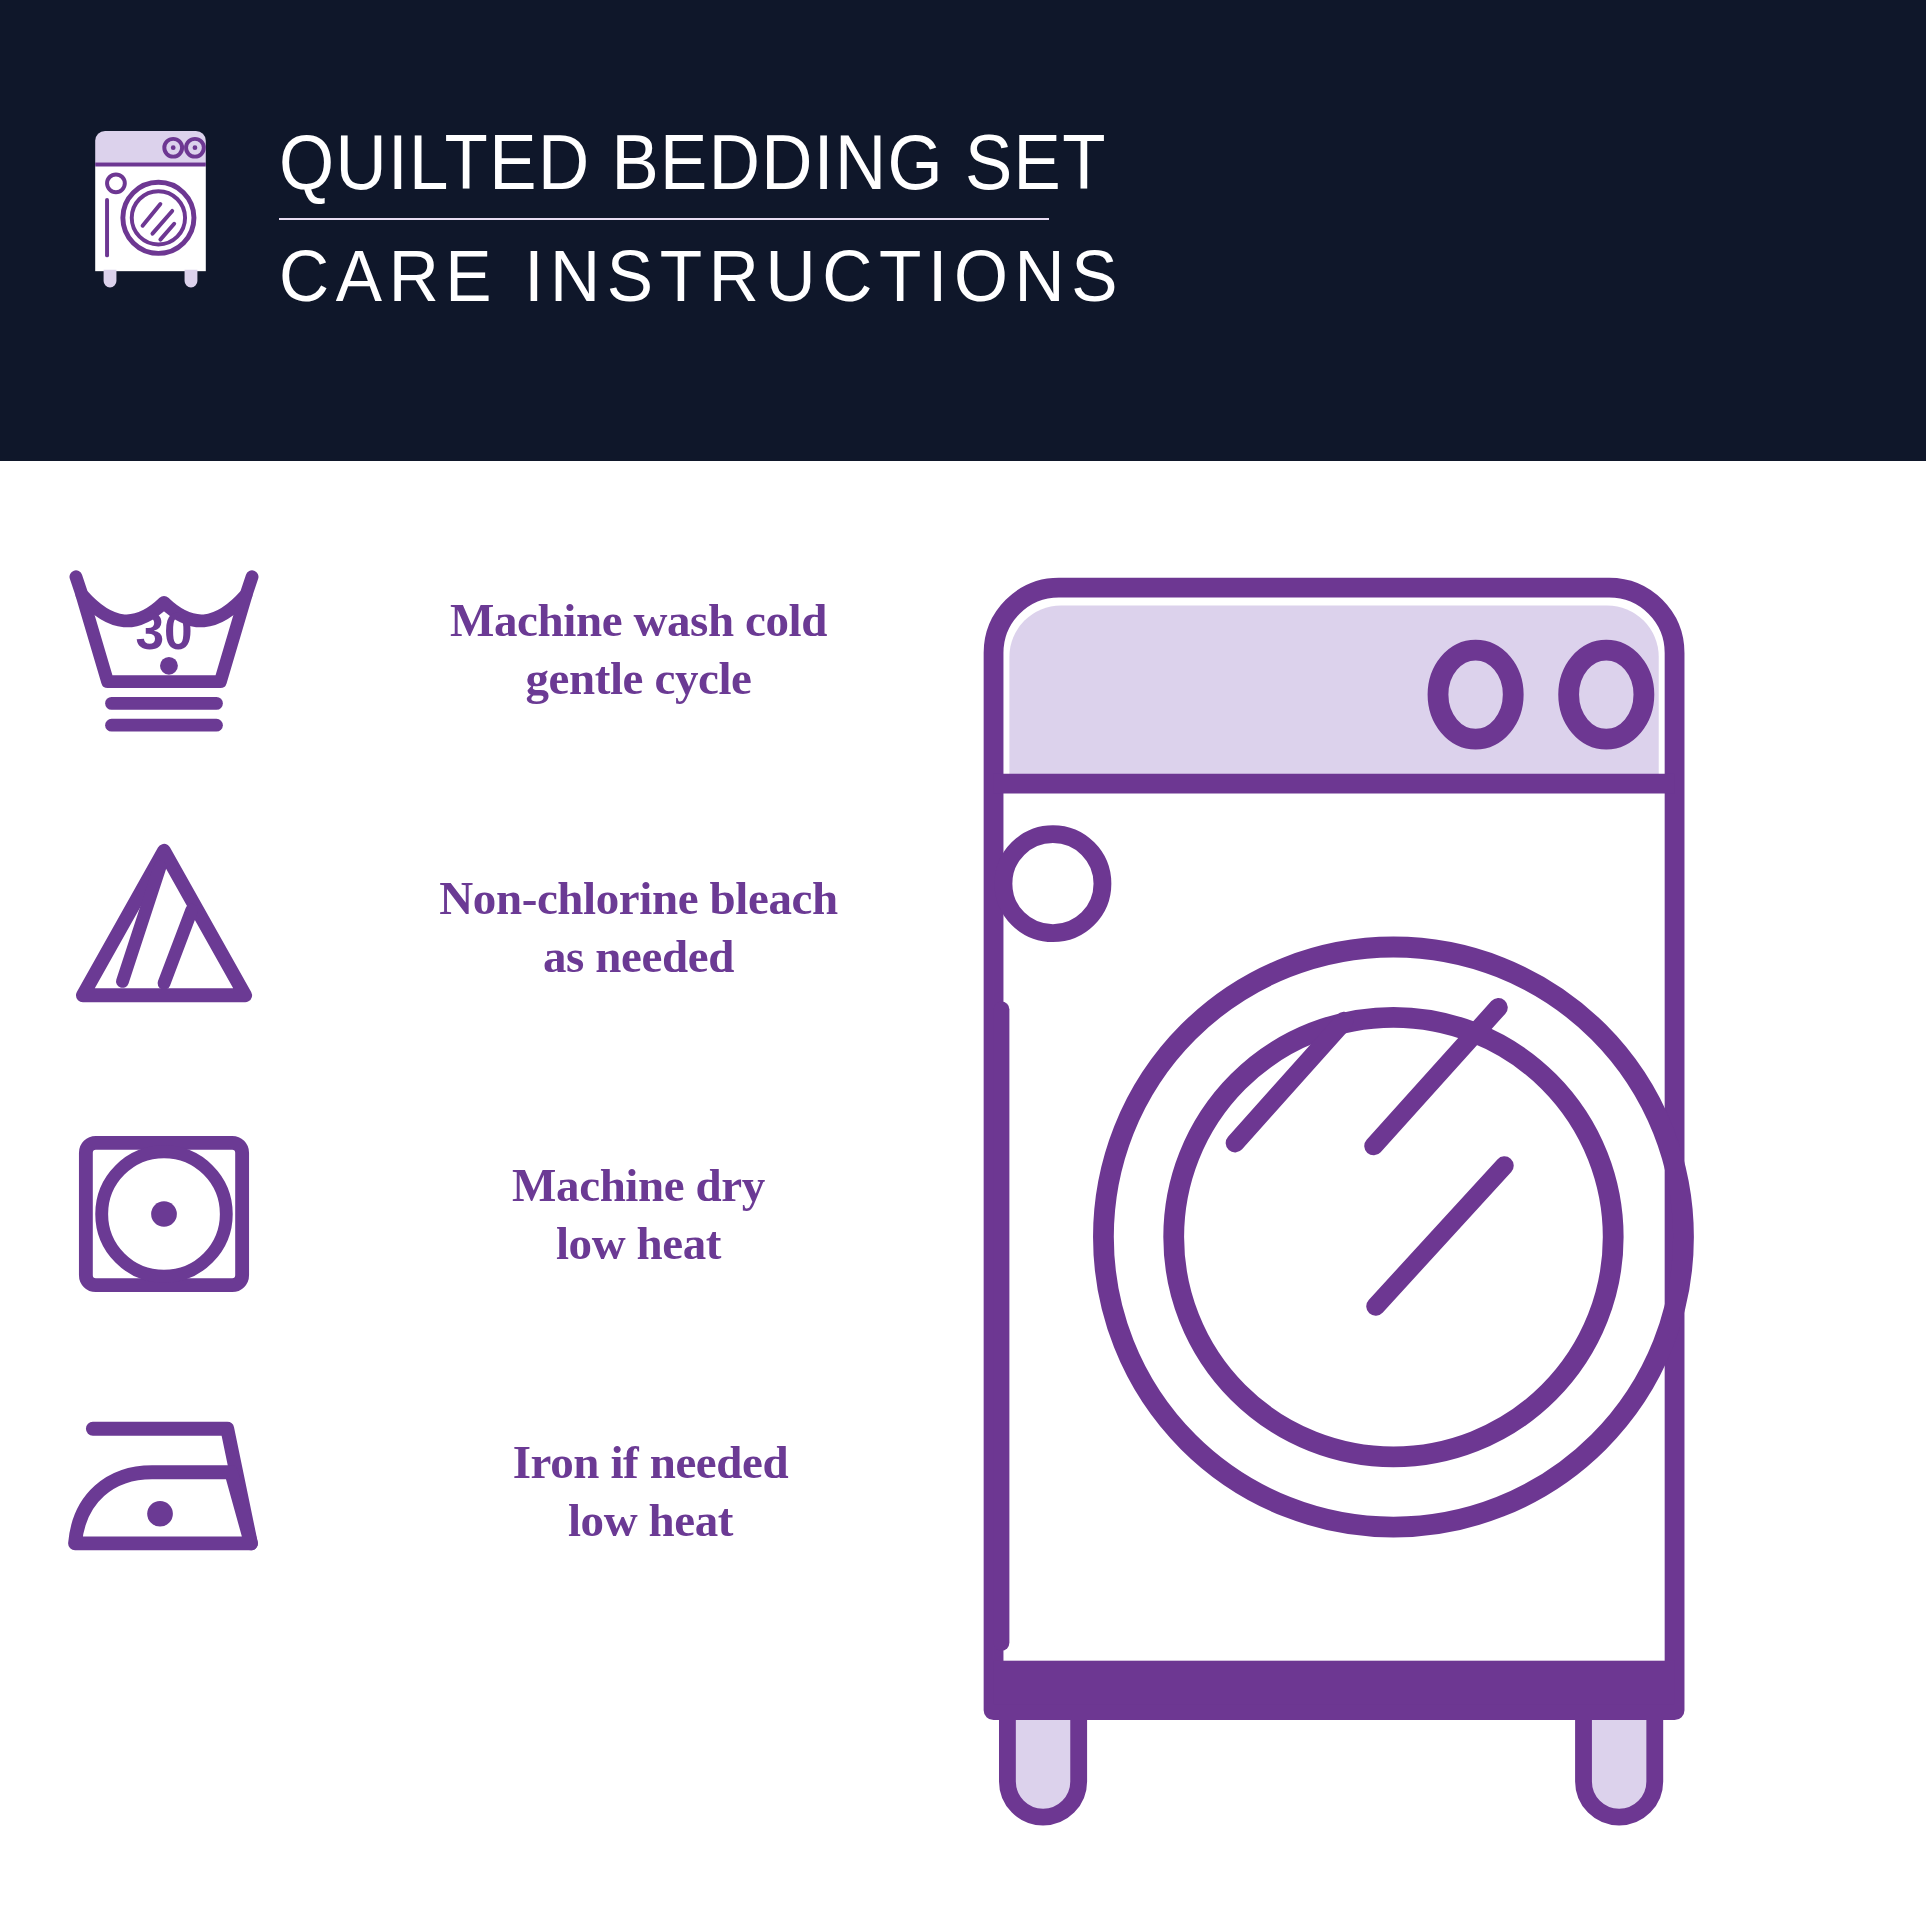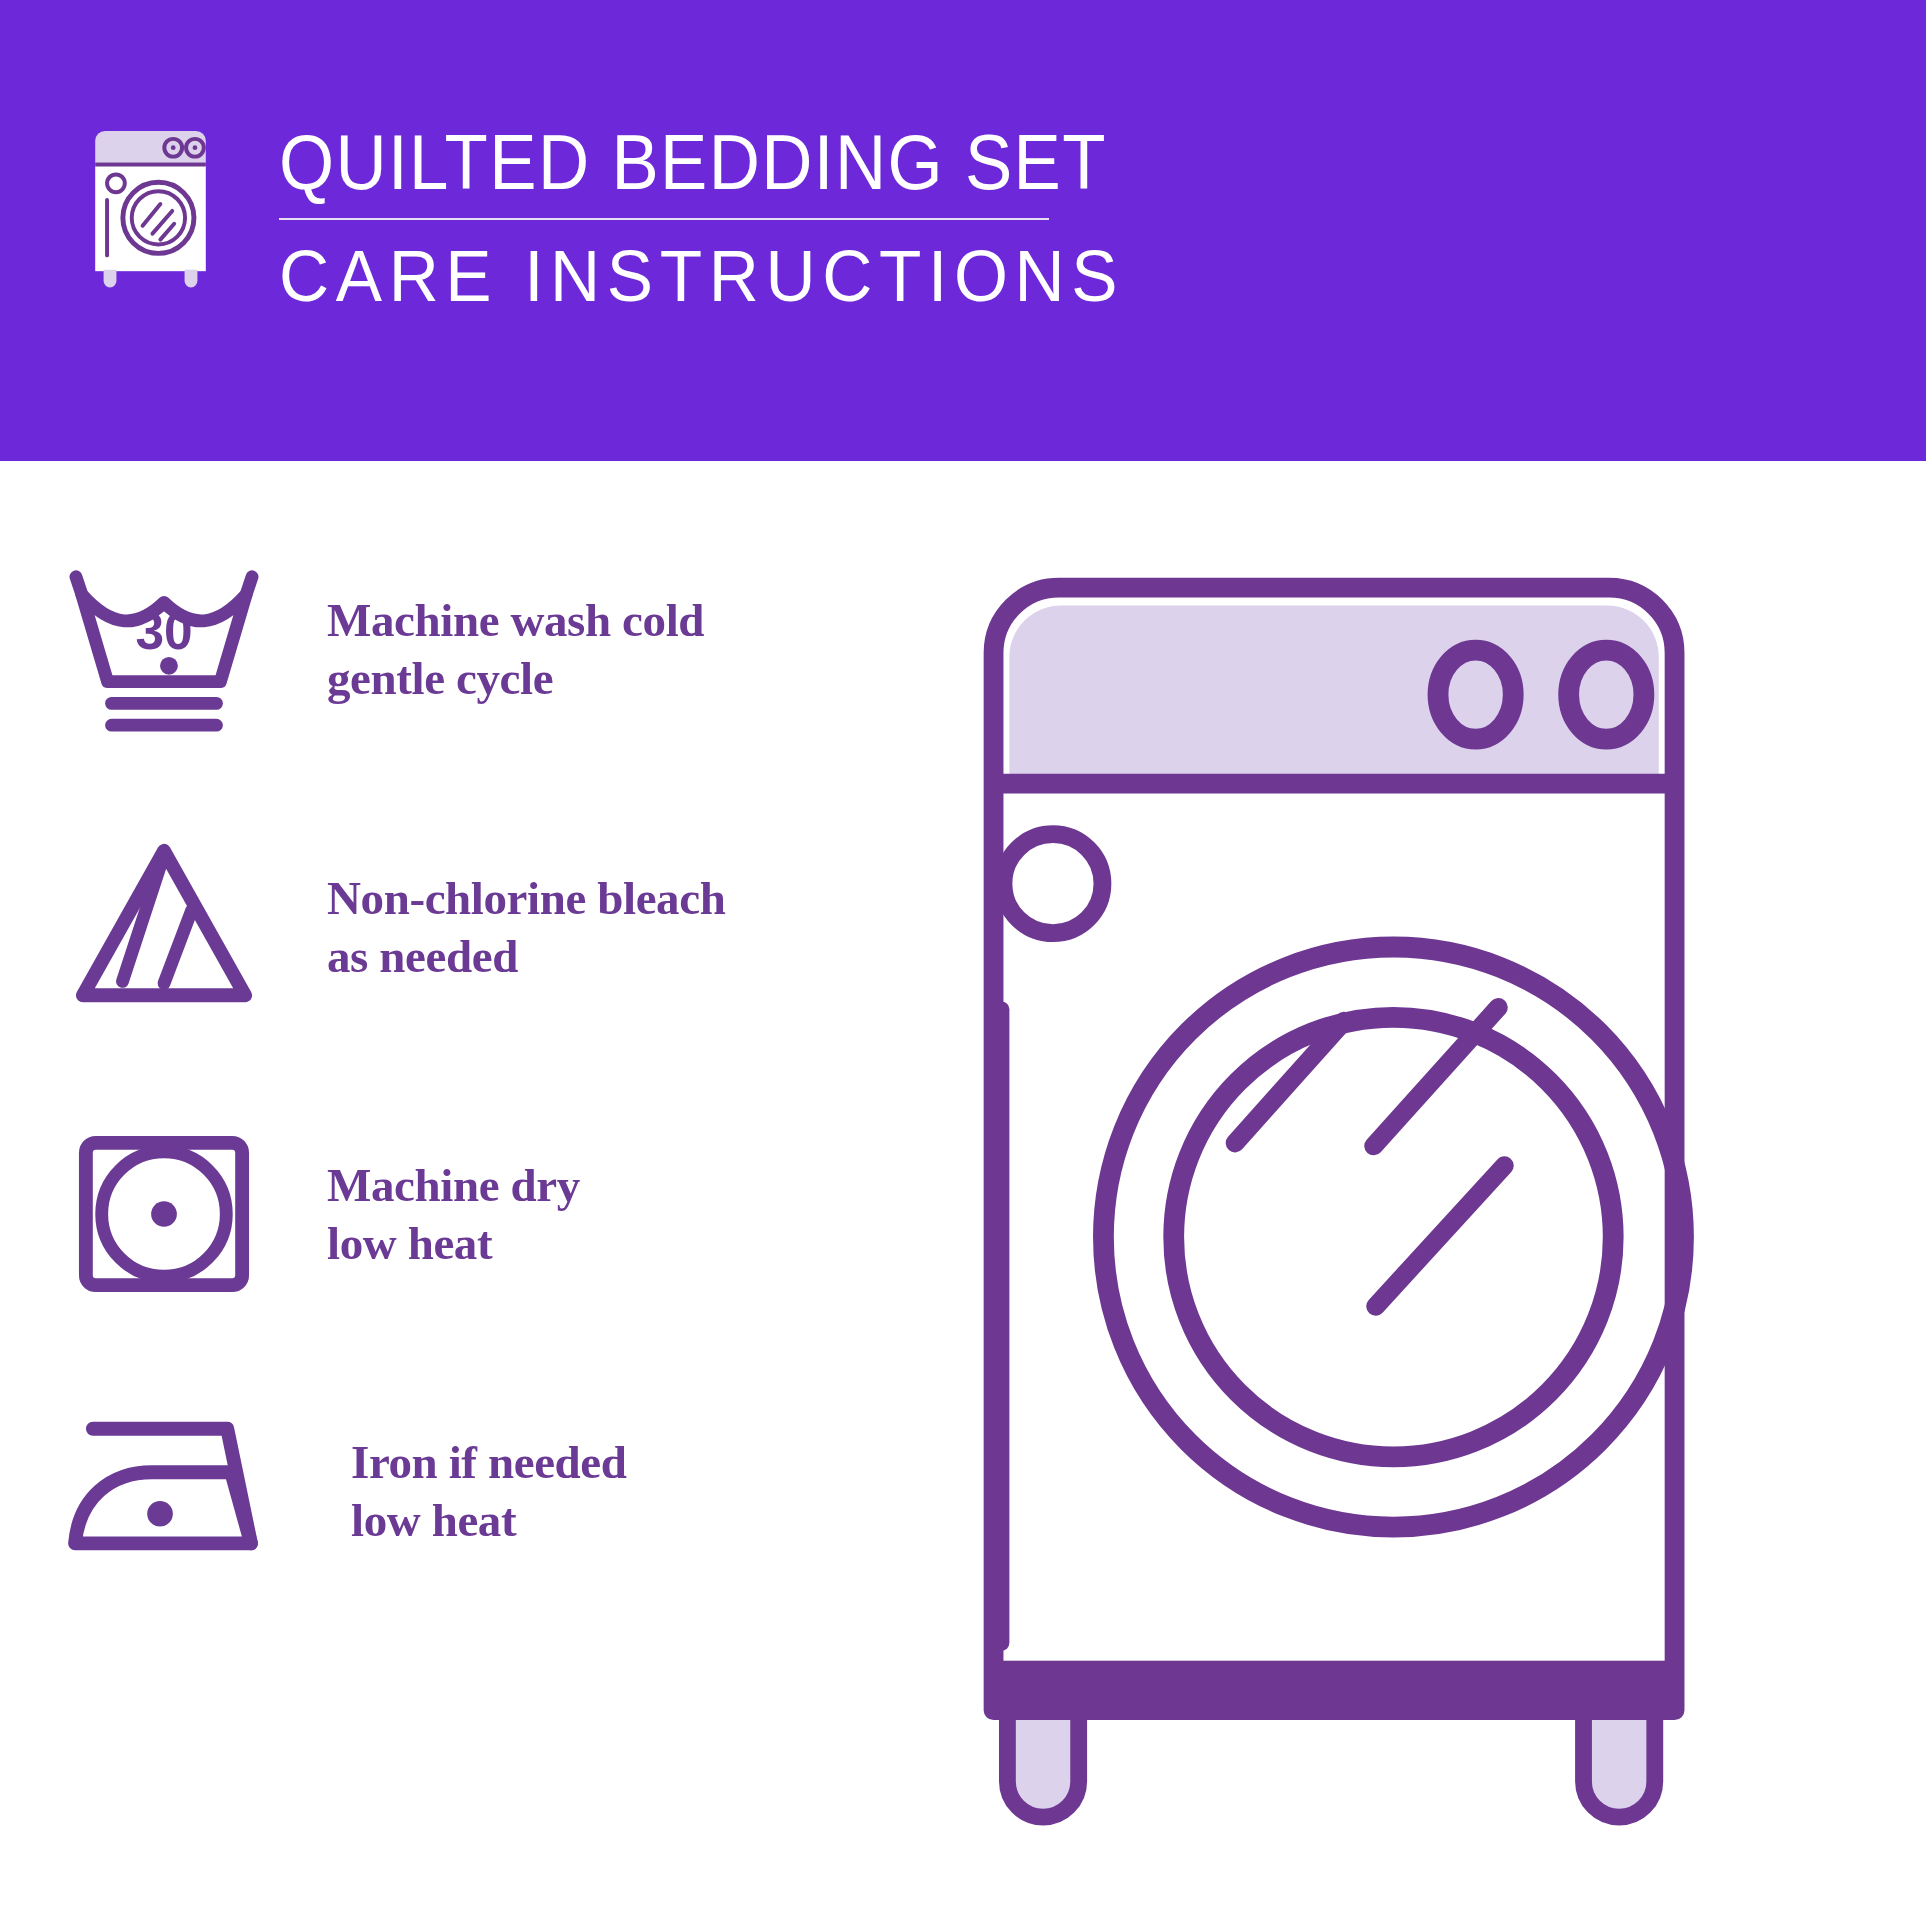--- a/index.html
+++ b/index.html
@@ -19,21 +19,21 @@
     overflow: hidden;
   }
 
   
   #header-band {
     position: absolute;
     left: 0;
     top: 0;
     width: 1927px;
     height: 461px;
-    background: #6d28d9;
+    background: #0f172a;
   }
   #header-logo {
     position: absolute;
     left: 77px;
     top: 127px;
     width: 147px;
     height: 158px;
   }
   #header-text {
     position: absolute;
@@ -71,20 +71,21 @@
     transform-origin: left center;
   }
 
   
   #care-list {
     position: absolute;
     left: 0;
     top: 461px;
     width: 950px;
     height: 1465px;
+    text-align: center;
   }
   .care-row {
     position: absolute;
     left: 0;
     width: 950px;
     display: flex;
     align-items: center;
   }
   .care-icon-cell {
     width: 327px;

